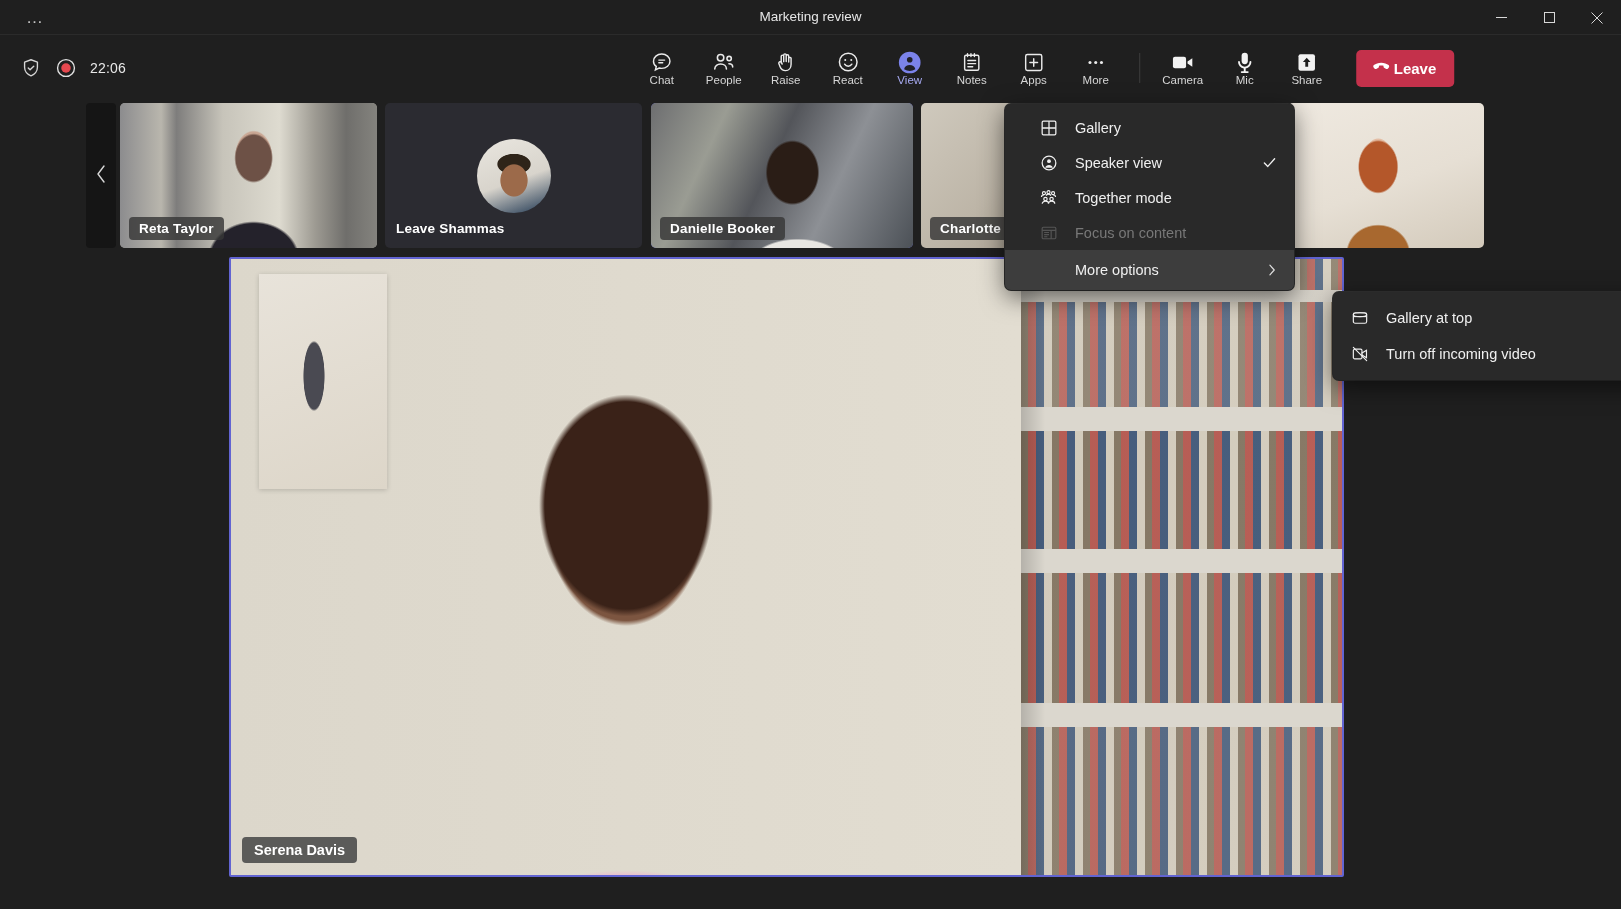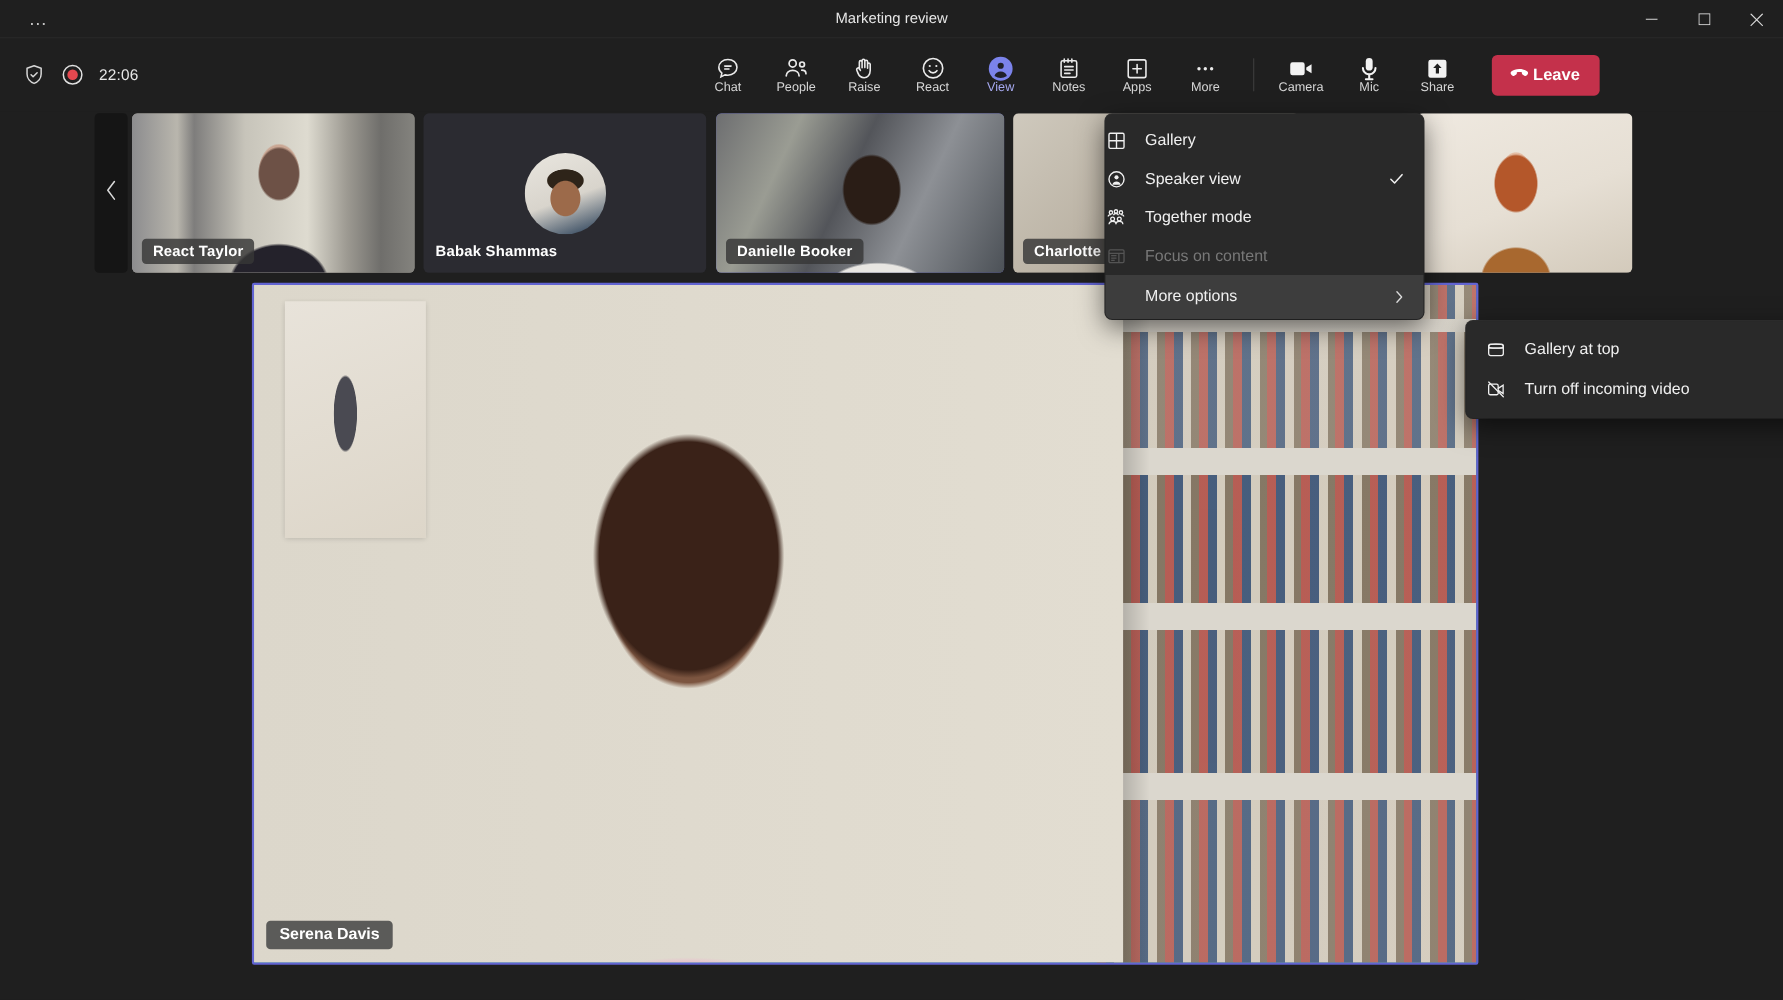--- a/index.html
+++ b/index.html
@@ -105,21 +105,21 @@
   }
 
   
   .menu {
     position: absolute; background: #292929; border-radius: 6px;
     box-shadow: 0 7px 24px rgba(0,0,0,.55), 0 0 0 1px #333;
     padding: 6px 0; z-index: 50;
   }
   .menu-item {
     height: 36px; display: flex; align-items: center; gap: 17px;
-    padding: 0 14px 0 0; cursor: pointer; position: relative;
+    padding: 0 14px 0 34px; cursor: pointer; position: relative;
   }
   .menu-item .mi-ico { width: 19px; height: 19px; display: flex; align-items: center; justify-content: center; flex: 0 0 19px; }
   .menu-item .mi-lbl { font-size: 14.5px; color: #f0f0f0; white-space: nowrap; }
   .menu-item.disabled .mi-lbl { color: #787878; }
   .menu-item.disabled .mi-ico { opacity: .45; }
   .menu-item.highlight { background: #3d3d3d; }
   .mi-check { position: absolute; right: 16px; display: flex; align-items: center; }
   .mi-arrow { position: absolute; right: 14px; display: flex; align-items: center; }
   #view-menu { left: 1005px; top: 104px; width: 289px; padding-bottom: 0; }
   #view-menu .menu-item { height: 35px; }
@@ -314,29 +314,29 @@
       </span>
     </div>
 
     <div class="tile" style="left:120px; width:257px;">
       <div class="vbg" style="background:
           radial-gradient(ellipse 42px 54px at 52% 38%, #6d5146 0%, #6d5146 42%, transparent 46%),
           radial-gradient(ellipse 30px 40px at 52% 36%, #caa794 0%, #caa794 58%, transparent 62%),
           radial-gradient(ellipse 72px 60px at 52% 108%, #24222b 0%, #24222b 60%, transparent 64%),
           linear-gradient(90deg,#8c8c8e 0%,#b9b6ad 16%,#7e7d7c 22%,#c7c4ba 40%,#dedbd0 62%,#9d9a92 76%,#6f6e6b 88%,#84837e 100%),
           #9a978f;"></div>
-      <div class="namechip">React Taylor</div>
+      <div class="namechip">Reta Taylor</div>
     </div>
 
     <div class="tile" style="left:385px; width:257px; background:#2b2b31;">
       <div class="avatar-circle" style="background:
           radial-gradient(ellipse 22px 26px at 50% 56%, #9c6a4a 0%, #9c6a4a 60%, transparent 64%),
           radial-gradient(ellipse 26px 16px at 50% 34%, #2e2419 0%, #2e2419 62%, transparent 66%),
           linear-gradient(160deg,#e9e6df 0%,#d8d4cc 55%,#1d3550 100%);"></div>
-      <div class="namechip" style="background:none;padding-left:2px;">Babak Shammas</div>
+      <div class="namechip" style="background:none;padding-left:2px;">Leave Shammas</div>
     </div>
 
     <div class="tile speaking" style="left:651px; width:262px;">
       <div class="vbg" style="background:
           radial-gradient(ellipse 48px 58px at 54% 48%, #2a1d16 0%, #2a1d16 52%, transparent 56%),
           radial-gradient(ellipse 27px 34px at 54% 44%, #c89878 0%, #c89878 64%, transparent 68%),
           radial-gradient(ellipse 76px 42px at 56% 112%, #e8e6e2 0%, #e8e6e2 60%, transparent 64%),
           linear-gradient(115deg,#6d6e70 0%,#9a9c93 24%,#53555a 45%,#8d9095 68%,#4c5157 100%);"></div>
       <div class="namechip">Danielle Booker</div>
     </div>

